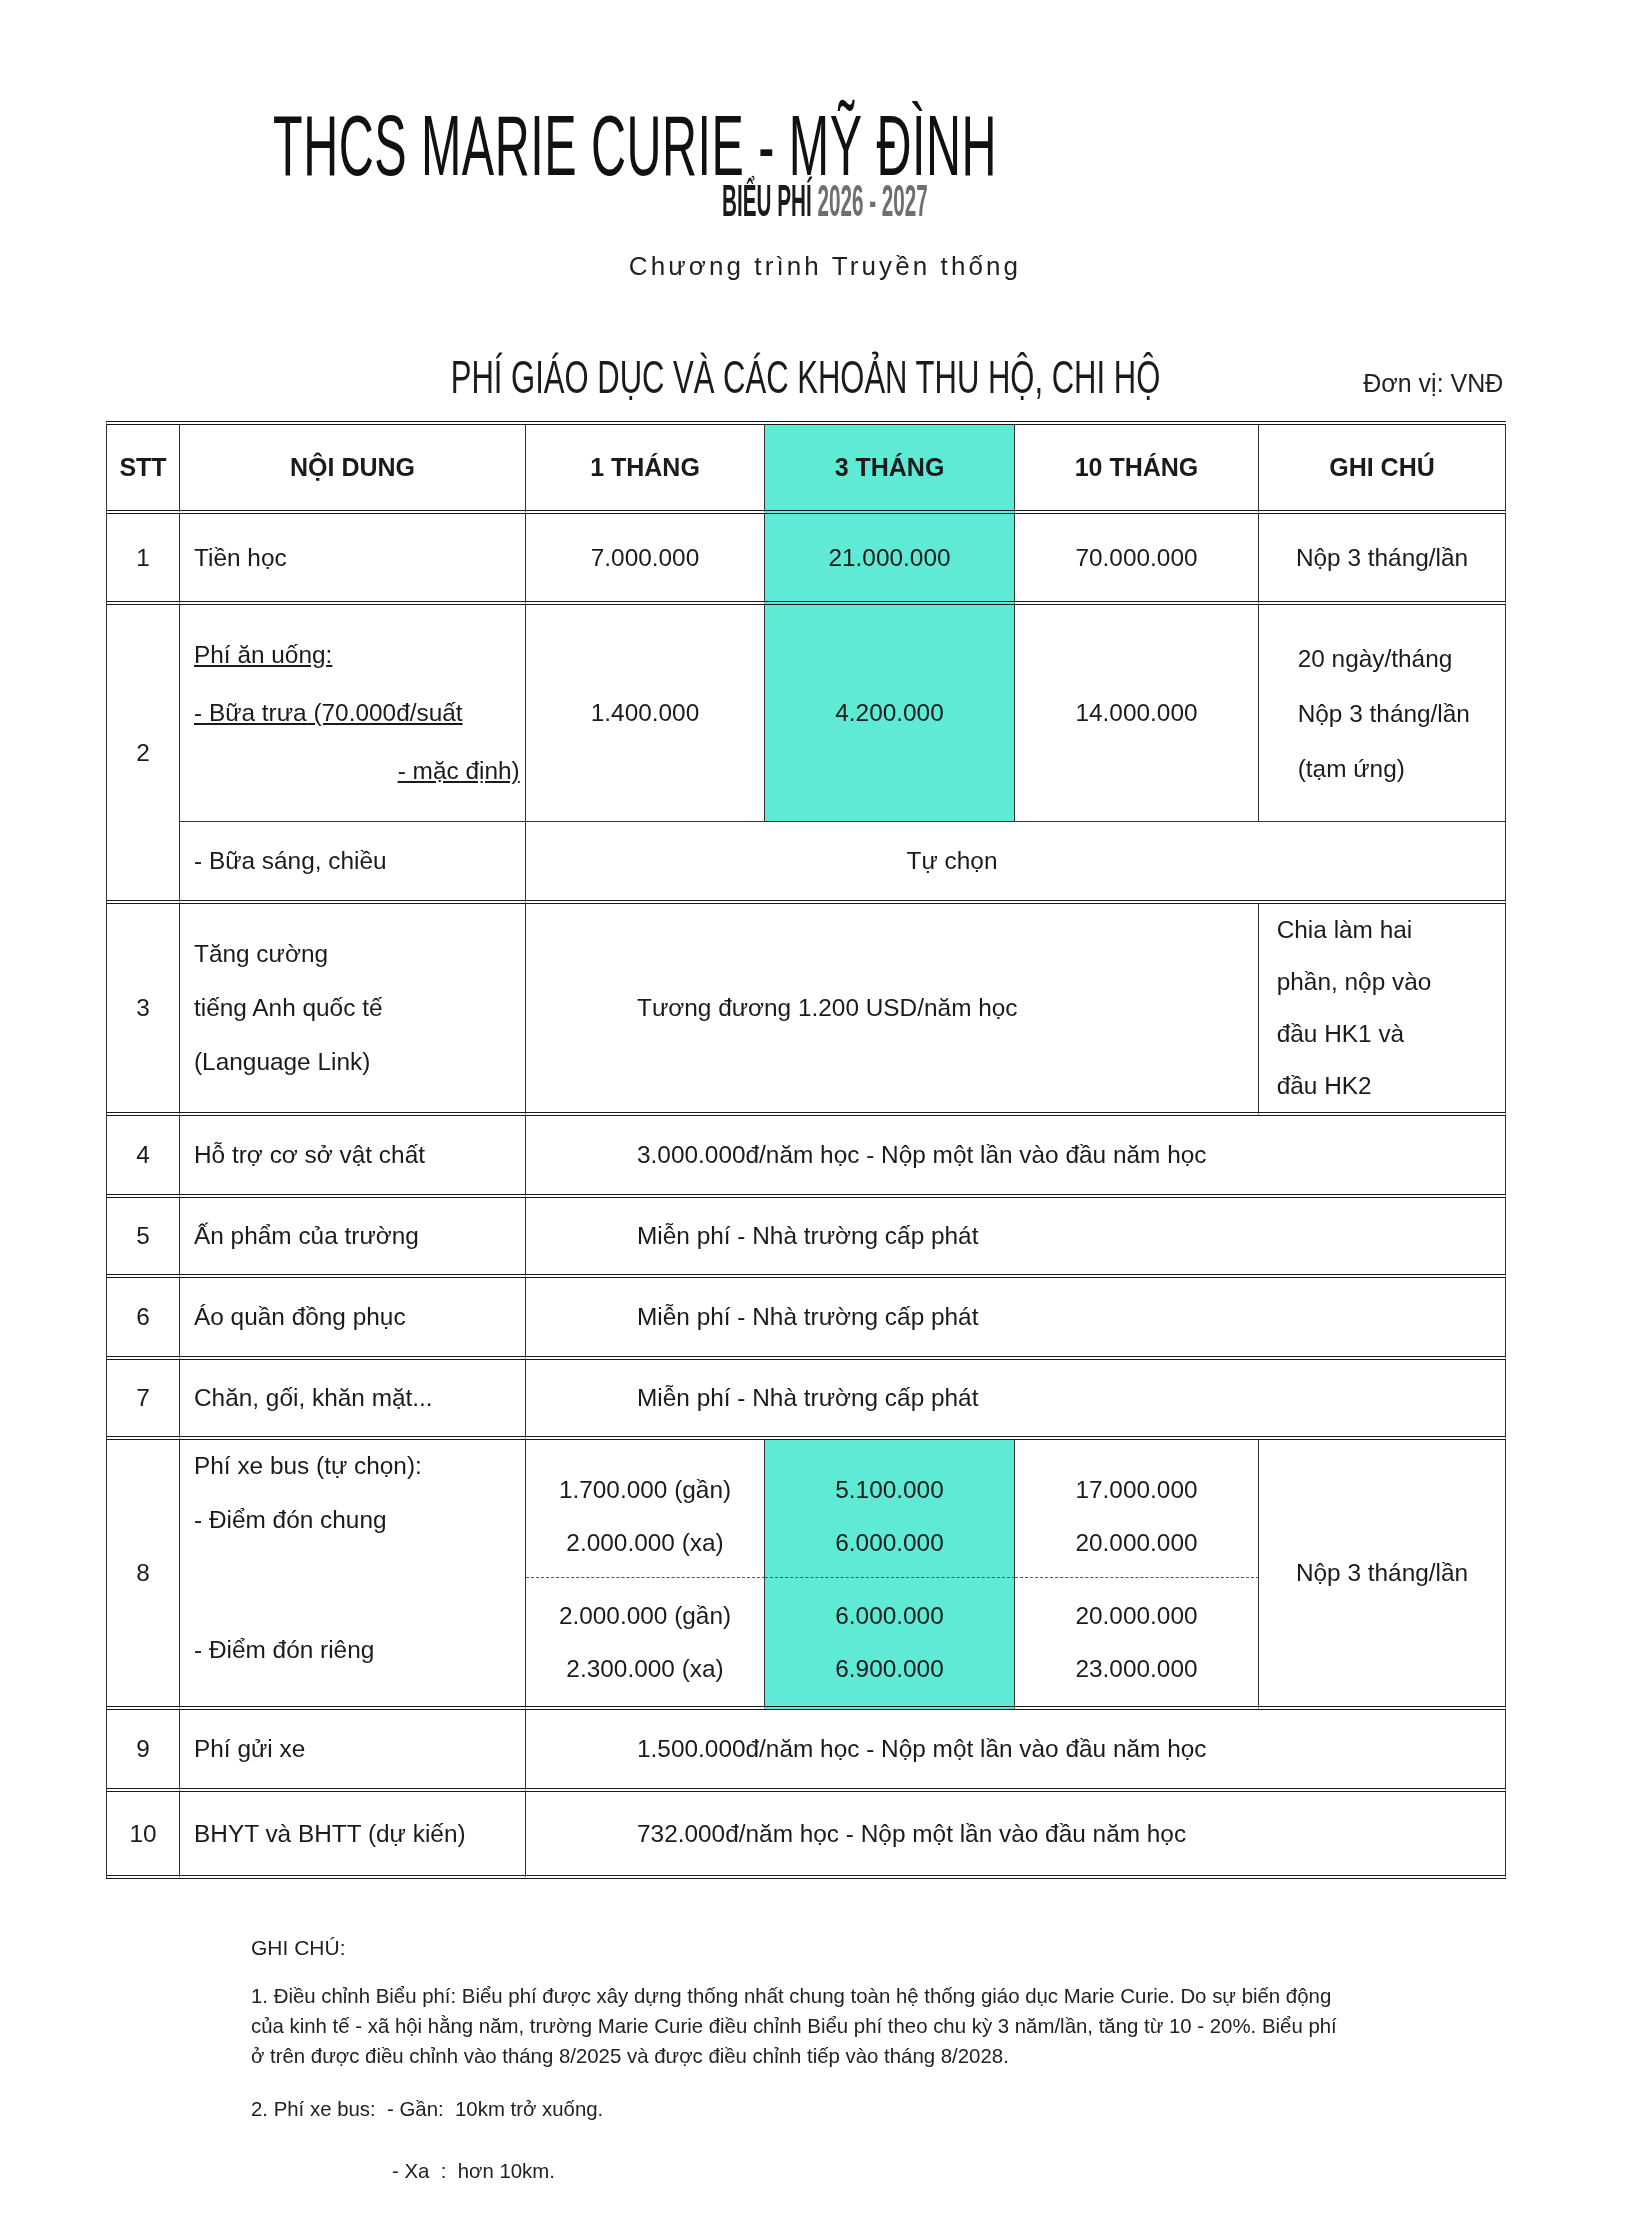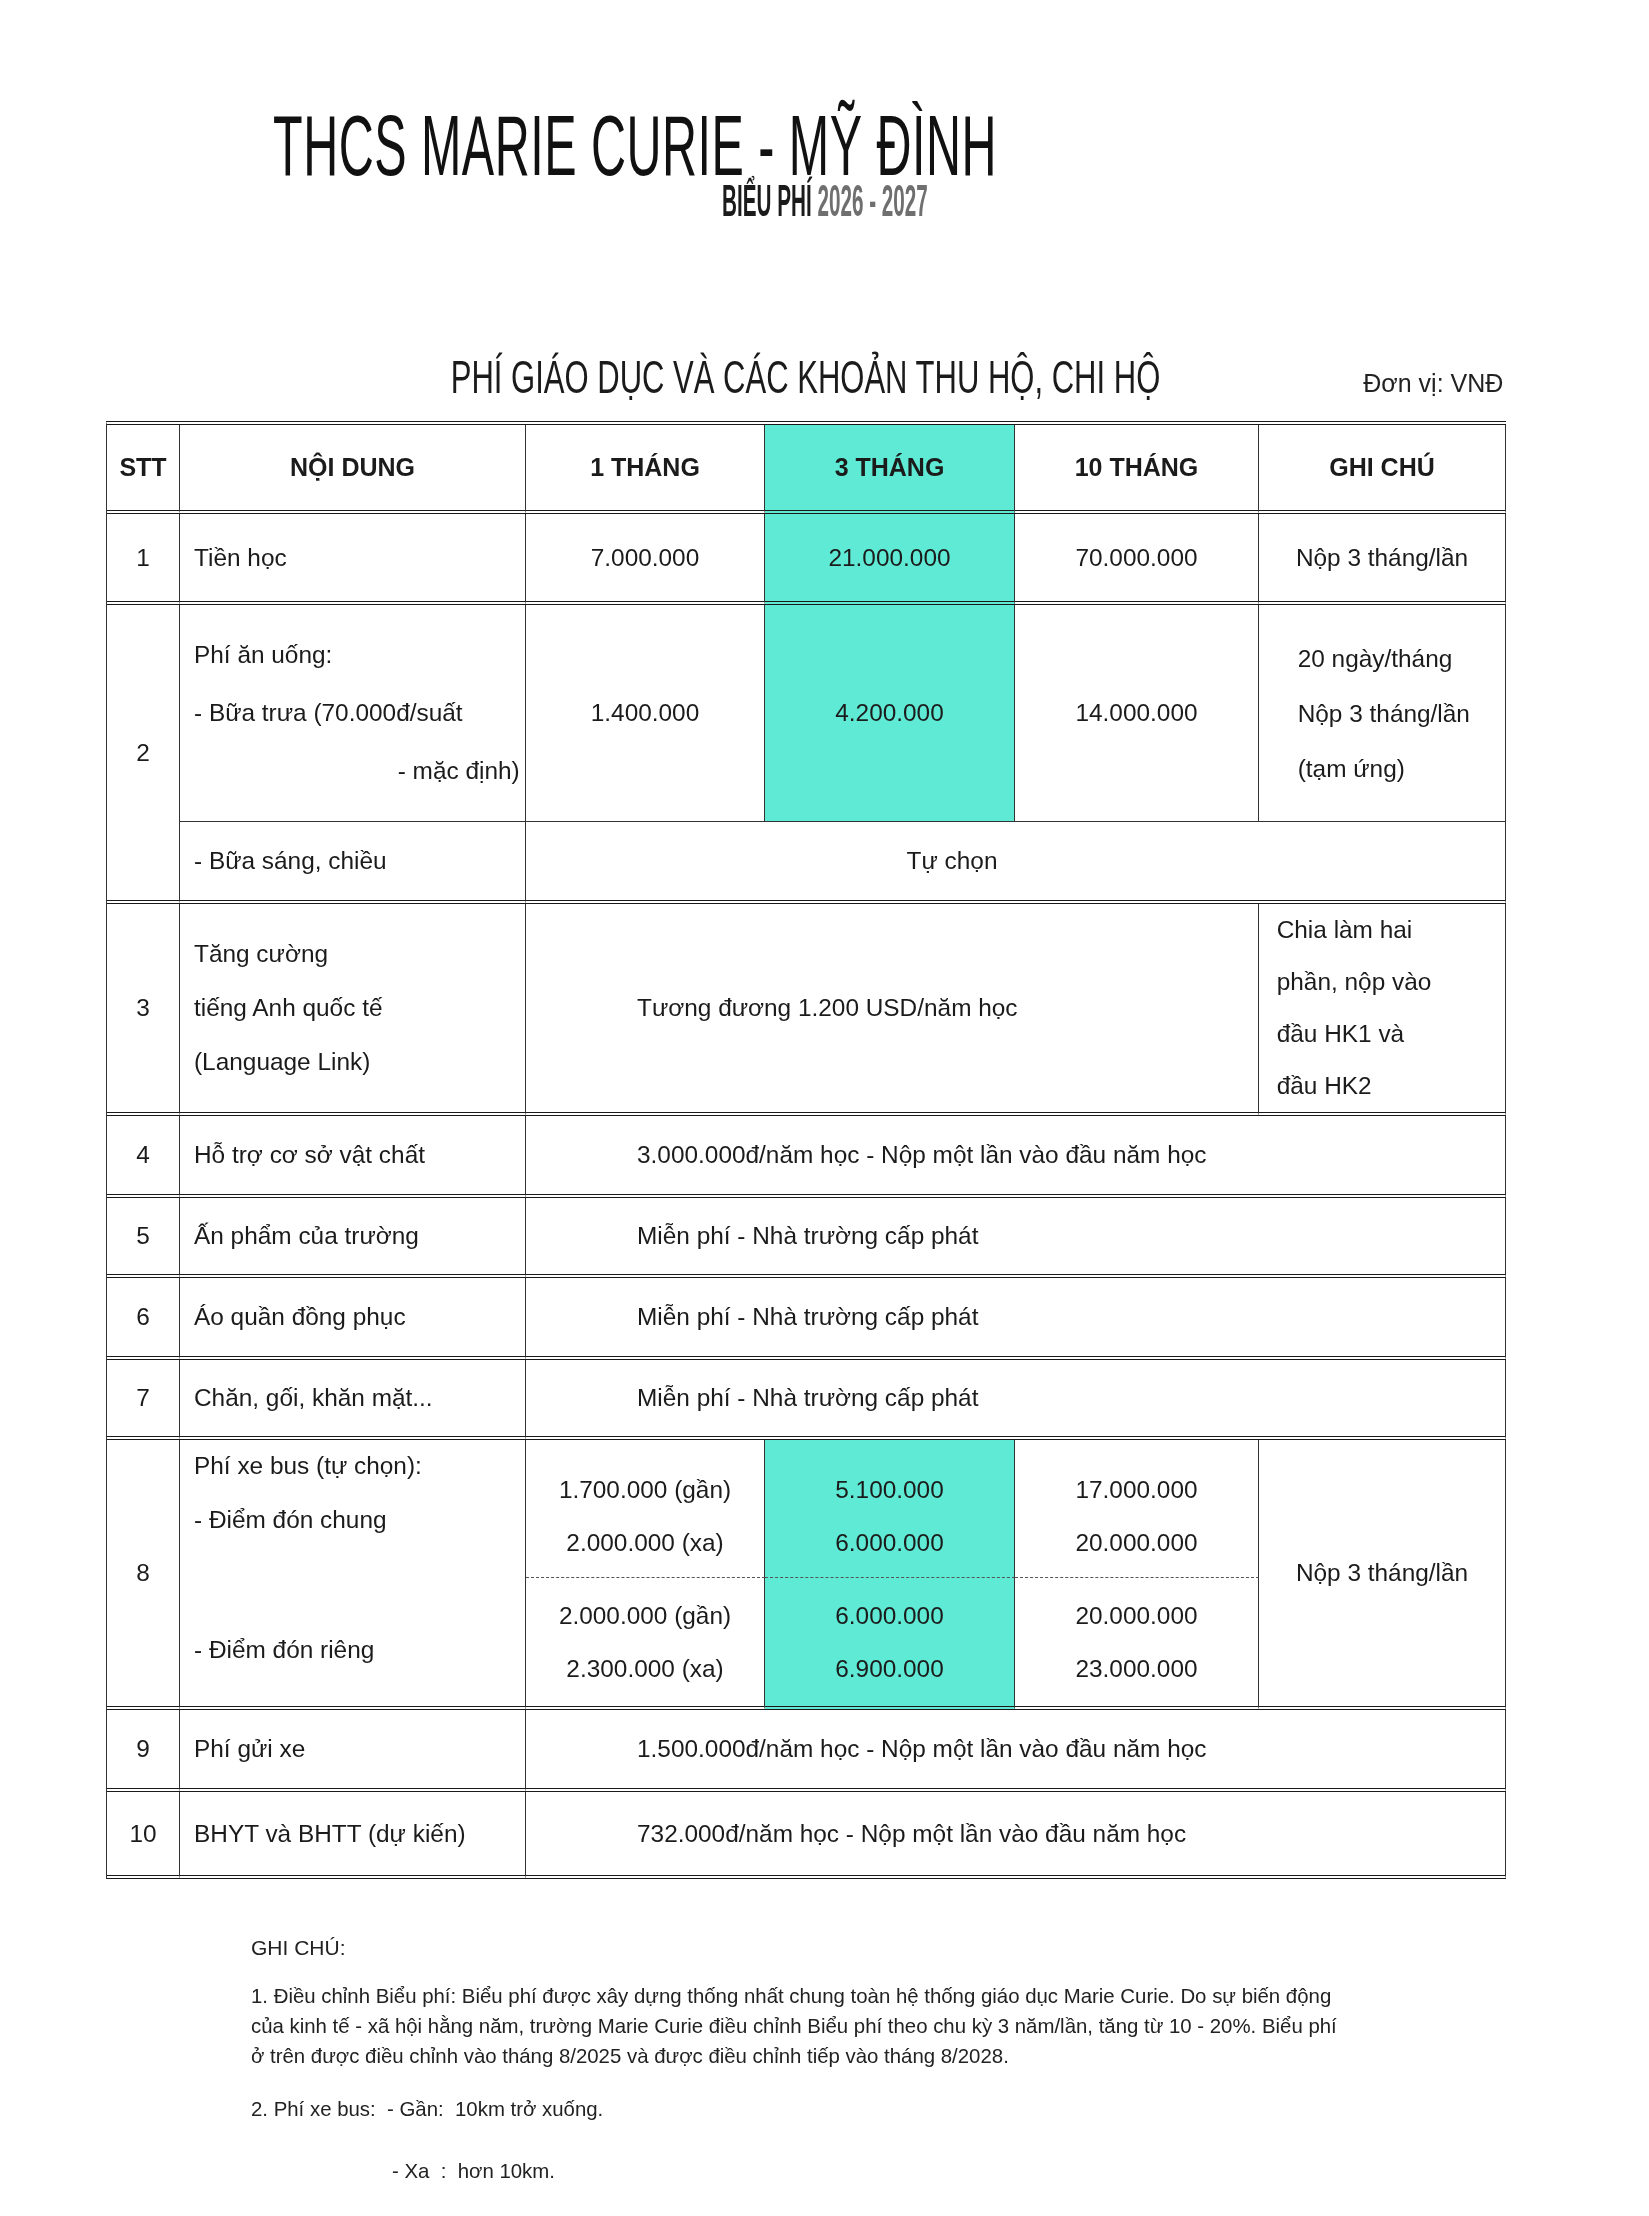--- a/index.html
+++ b/index.html
@@ -29,21 +29,21 @@
             border-top:4px double #1a1a1a;border-left:1.3px solid #333;}
   table.fee td,table.fee th{box-sizing:border-box;border-right:1.3px solid #333;border-bottom:1.3px solid #333;
             vertical-align:middle;font-weight:400;font-size:24.4px;color:#1b1b1b;padding:0;}
   table.fee th{font-size:25px;font-weight:700;text-align:center;}
   .hb{border-bottom:4px double #1a1a1a !important;}
   .gray{background:#5eead4;}
   .cell-center{text-align:center;}
   .cell-label{text-align:left;padding-left:14px !important;}
   .lead-indent{text-align:left;padding-left:111px !important;}
   .shift-left{text-align:center;padding-right:127px !important;}
-  .mline{line-height:58px;}
+  .mline{line-height:58px;text-decoration:underline;}
   .mline .ln{white-space:nowrap;}
   .lh118{line-height:52px;}
   .lh122{line-height:54px;}
   .lh125{line-height:55px;margin-left:21px;}
   .pad-l{padding-left:14px;}
   .pad-note{padding-left:17.7px !important;text-align:left;}
   .right-ln{text-align:right;padding-right:5.3px;}
   .stack2{line-height:53px;}
   .dash-bottom{border-bottom:1.3px dashed #555 !important;}
   .r8-label{position:relative;height:266px;}
@@ -64,20 +64,21 @@
 <body>
 
 <div class="page">
 
   <div class="doc-title">
     <span class="squeeze">THCS MARIE CURIE - MỸ ĐÌNH</span>
   </div>
   <div class="doc-subtitle">
     <span class="squeeze"><span>BIỂU PHÍ</span>&nbsp;<span class="years">2026 - 2027</span></span>
   </div>
+  <div class="doc-program">Chương trình Truyền thống</div>
 
   <div class="section-row">
     <div class="section-heading">
       <span class="squeeze">PHÍ GIÁO DỤC VÀ CÁC KHOẢN THU HỘ, CHI HỘ</span>
     </div>
     <div class="unit-label">Đơn vị: VNĐ</div>
   </div>
 
   <table class="fee">
     <colgroup>

